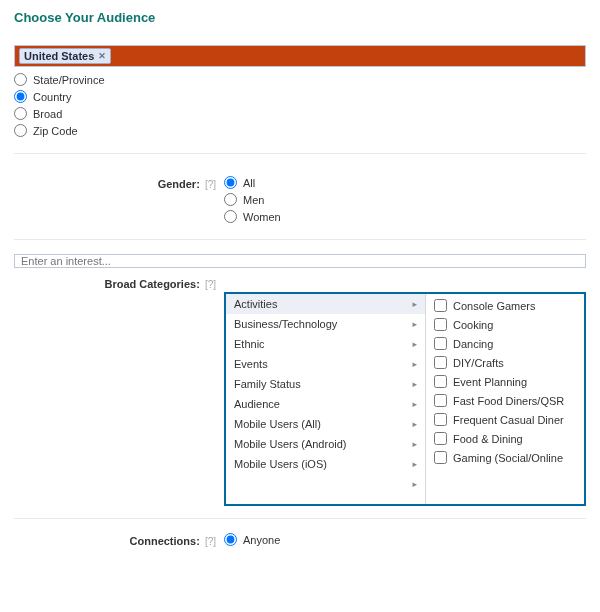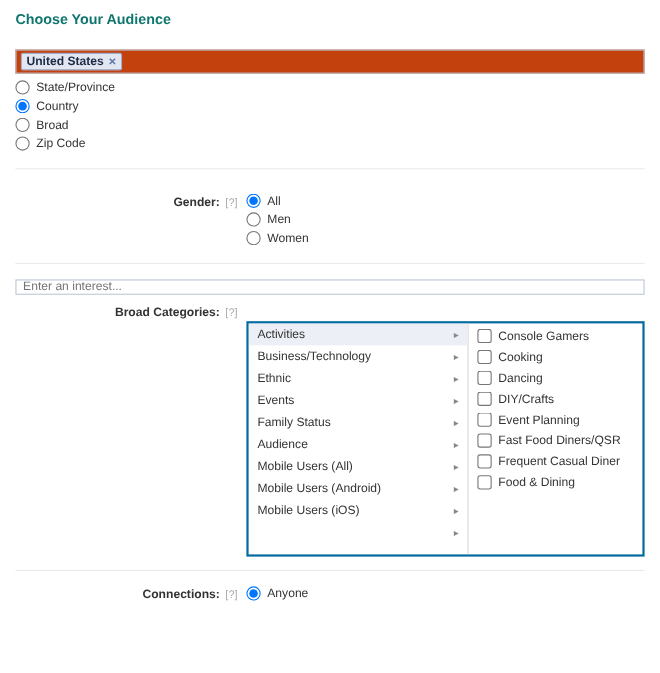--- a/index.html
+++ b/index.html
@@ -310,20 +310,24 @@
               <span>Fast Food Diners/QSR</span>
             </label>
           <label class="subcat-item">
               <input type="checkbox" style="">
               <span>Frequent Casual Diner</span>
             </label>
           <label class="subcat-item">
               <input type="checkbox" style="">
               <span>Food &amp; Dining</span>
             </label>
+          <label class="subcat-item">
+              <input type="checkbox" style="">
+              <span>Gaming (Social/Online</span>
+            </label>
         </div>
       </div>
     </div>
   </div>
 
   <hr class="divider">
 
   <div class="field-row">
     <div class="field-label">
       <span>Connections:</span>

